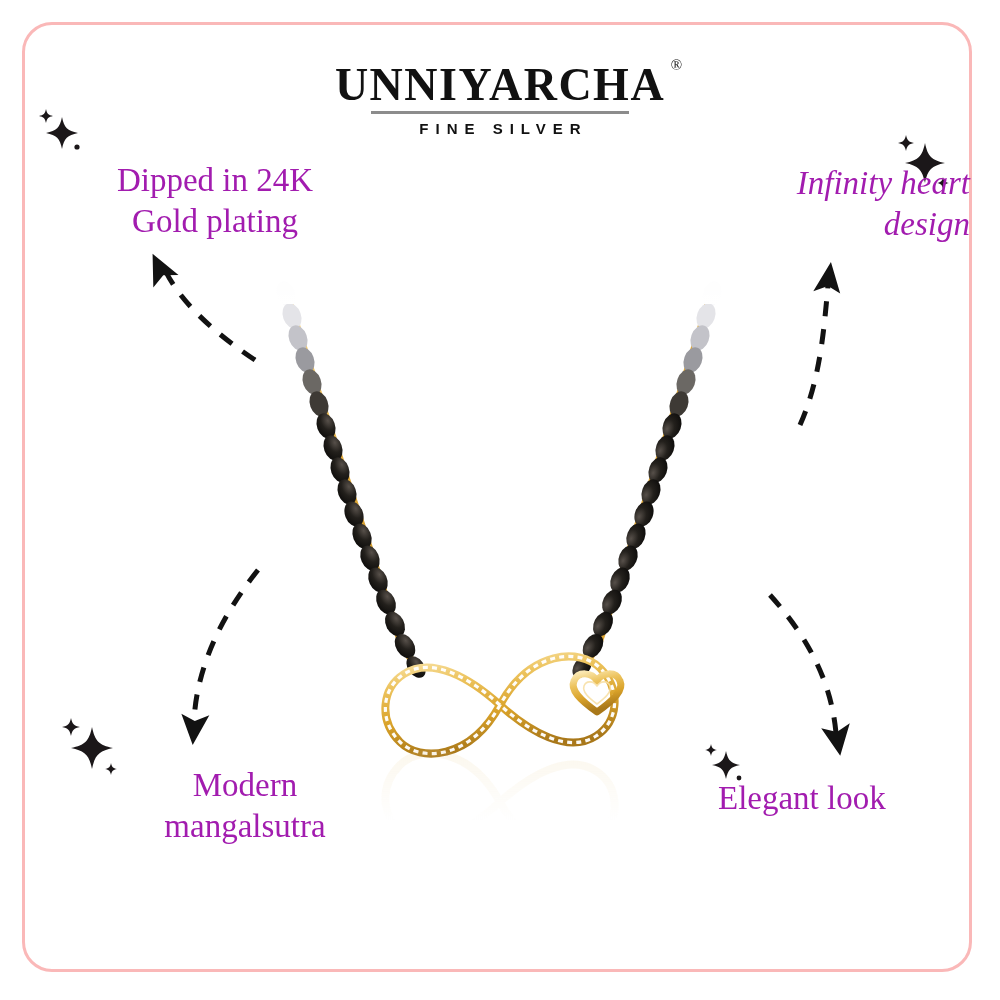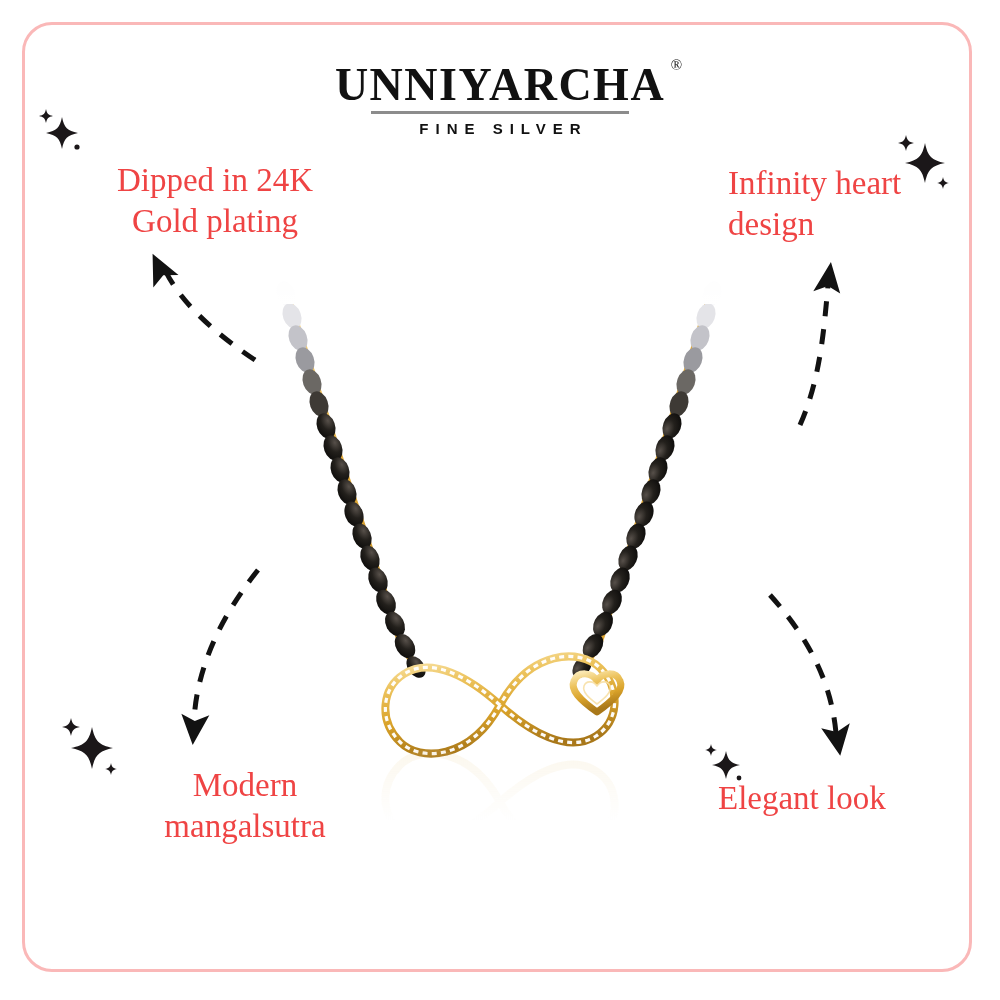--- a/index.html
+++ b/index.html
@@ -69,26 +69,26 @@
     letter-spacing: 7px;
     color: #111111;
     margin-top: 6px;
     padding-left: 7px;
   }
   
   .caption {
     position: absolute;
     font-family: "Liberation Serif", serif;
     font-size: 33px;
-    color: #ef4444;
+    color: #a21caf;
     line-height: 1.24;
     white-space: pre-line;
   }
   #cap-gold     { left: 70px;  top: 160px; width: 290px; text-align: center; }
-  #cap-infinity { left: 728px; top: 163px; width: 270px; text-align: left; }
+  #cap-infinity { left: 700px; top: 163px; width: 270px; text-align: right; font-style: italic; }
   #cap-modern   { left: 120px; top: 765px; width: 250px; text-align: center; }
   #cap-elegant  { left: 718px; top: 778px; width: 240px; text-align: left; }
 
   
   .layer {
     position: absolute;
     left: 0;
     top: 0;
     width: 1000px;
     height: 1000px;

